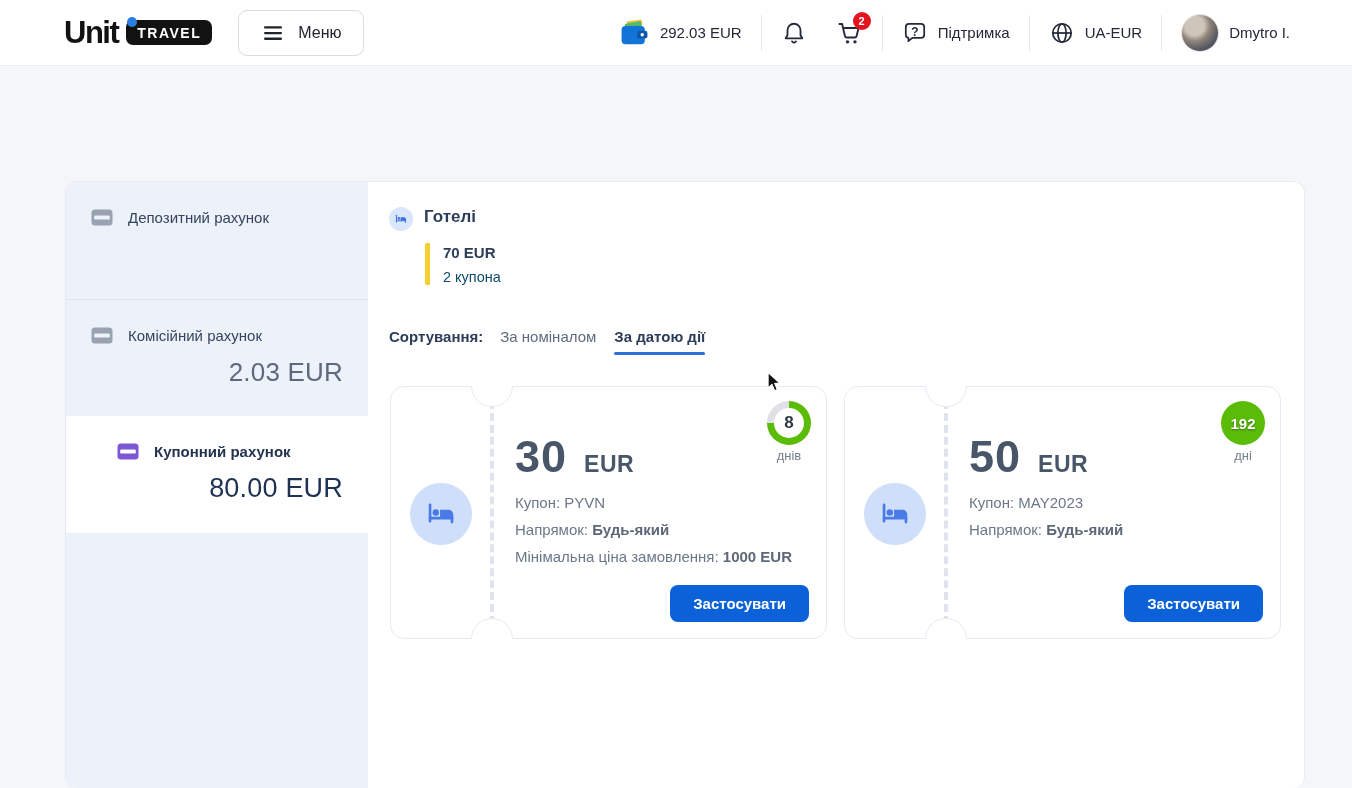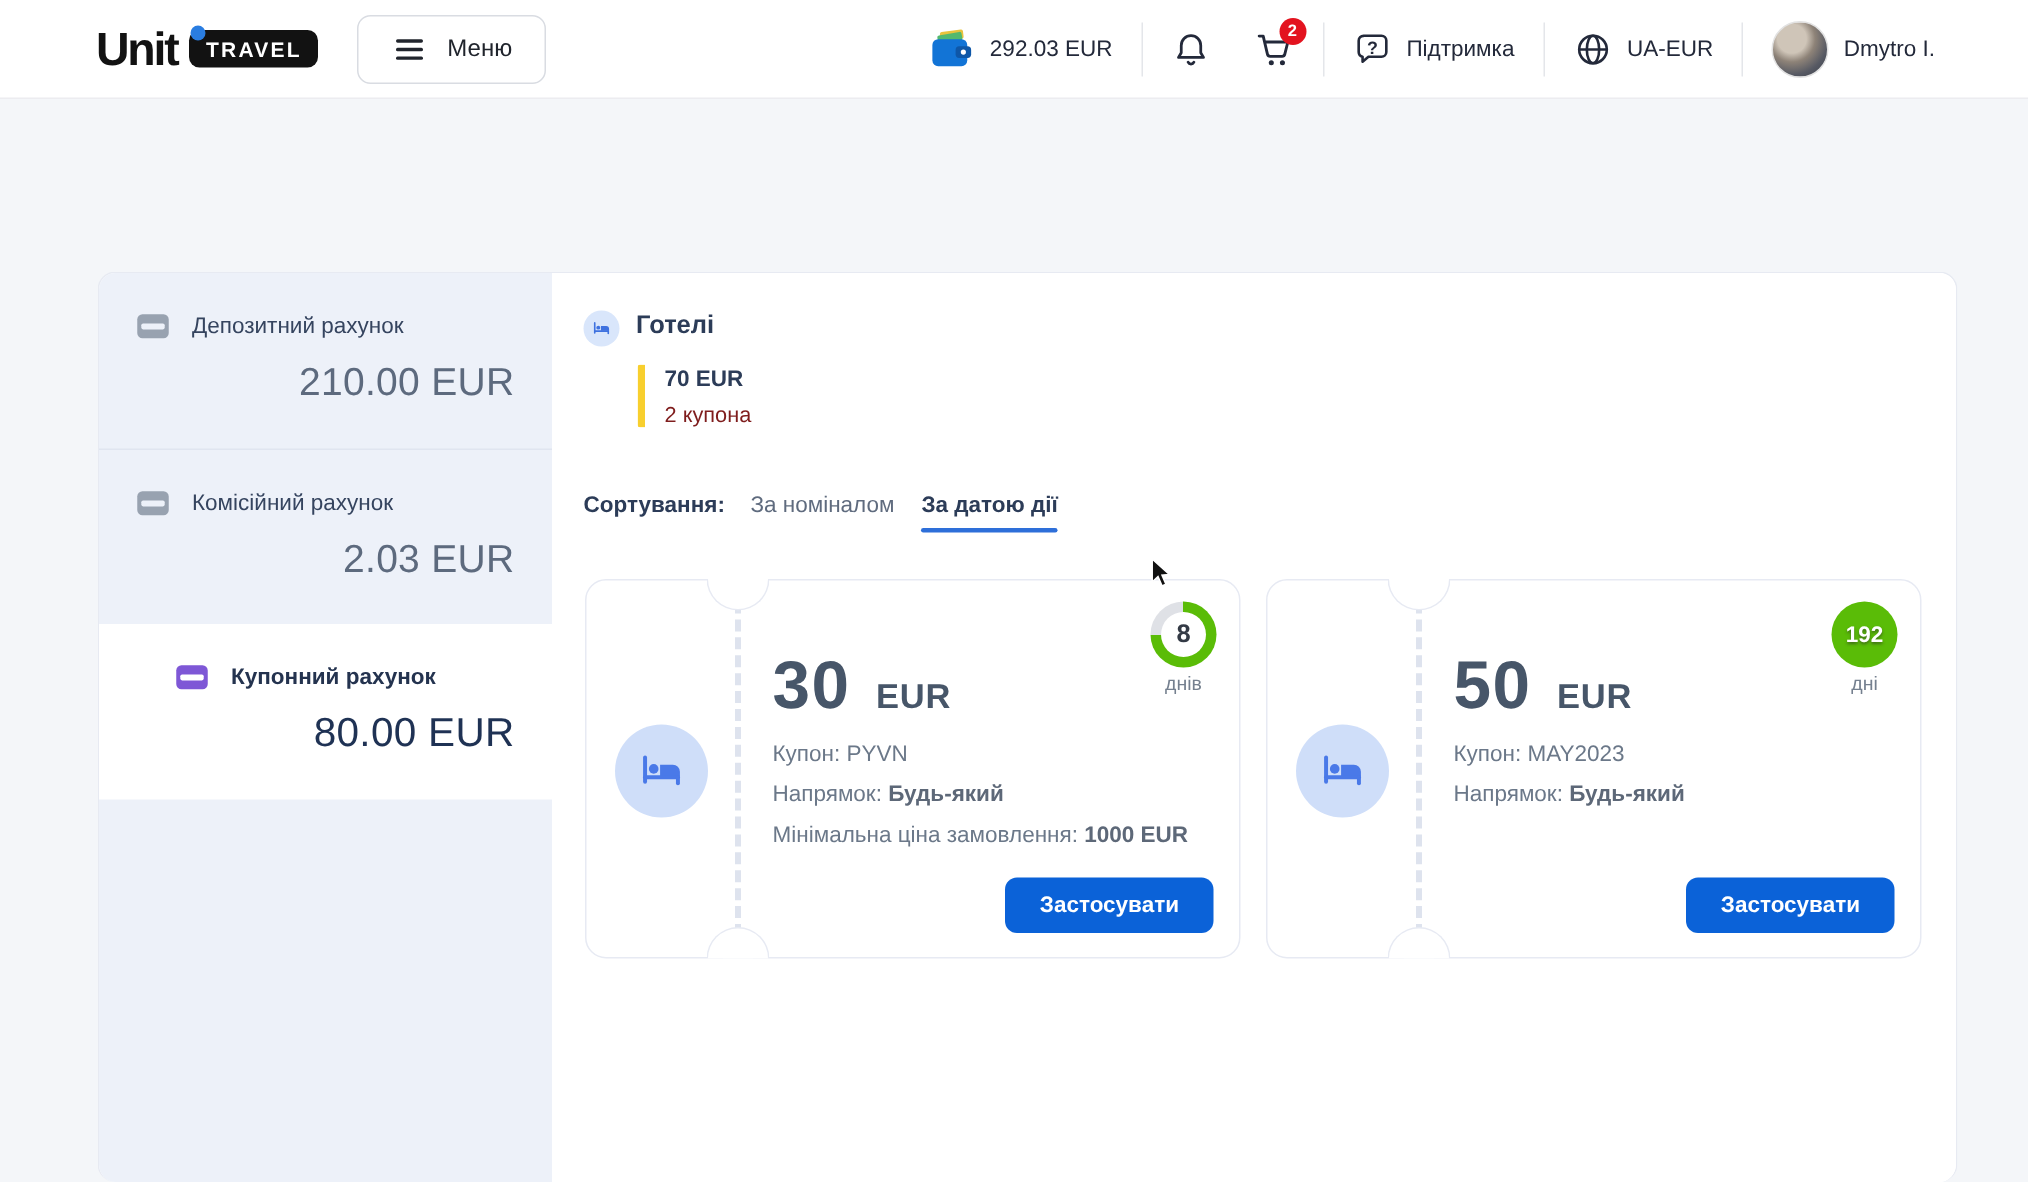--- a/index.html
+++ b/index.html
@@ -39,21 +39,21 @@
   .acct-amount { text-align:right; margin-top:13px; font-size:26px; color:#5d6a7e; letter-spacing:.2px; }
   .acct--active .acct-amount { font-weight:400; color:#1f3254; font-size:27px; }
 
   
   .panel { flex:1; position:relative; background:#fff; }
   .cat-header { position:absolute; left:21px; top:25px; display:flex; align-items:flex-start; gap:11px; }
   .cat-icon { width:24px; height:24px; border-radius:50%; background:#d9e6fb; display:flex; align-items:center; justify-content:center; }
   .cat-title { font-size:17px; font-weight:700; color:#2c3c58; }
   .cat-sub { position:absolute; left:57px; top:61px; border-left:5px solid #f8cf2e; border-radius:2px; padding-left:13px; }
   .cat-total { font-size:15px; font-weight:700; color:#2c3c58; line-height:20px; }
-  .cat-count { font-size:14.5px; color:#7f1d1d; margin-top:6px; }
+  .cat-count { font-size:14.5px; color:#0c4a6e; margin-top:6px; }
 
   .sort-row { position:absolute; left:21px; right:24px; top:146px; display:flex; align-items:baseline; font-size:15px; }
   .sort-label { font-weight:700; color:#2c3c58; margin-right:17px; }
   .sort-opt { color:#5f6b7e; margin-right:18px; cursor:pointer; position:relative; padding-bottom:10px; }
   .sort-opt--active { font-weight:700; color:#2c3c58; }
   .sort-opt--active::after { content:""; position:absolute; left:0; right:0; bottom:0; height:3px; border-radius:3px; background:#2e6fd9; }
   .tabs { margin-left:auto; display:flex; gap:24px; }
   .tab { color:#5f6b7e; cursor:pointer; position:relative; padding-bottom:10px; }
   .tab--active { font-weight:700; color:#2c3c58; }
   .tab--active::after { content:""; position:absolute; left:0; right:0; bottom:0; height:3px; border-radius:3px; background:#2e6fd9; }
@@ -185,21 +185,20 @@
       <div class="acct">
         <div class="acct-row">
           <span style="display:flex;">
             <svg width="22" height="17" viewBox="0 0 22 17">
                 <rect x="0.5" y="0.5" width="21" height="16" rx="3.5" fill="#98a2b0"></rect>
                 <rect x="3.2" y="6.6" width="15.6" height="4" rx="1.2" fill="#edf1f9"></rect>
               </svg>
           </span>
           <span>Депозитний рахунок</span>
         </div>
-        <div class="acct-amount">210.00 EUR</div>
       </div>
 
       <div class="acct">
         <div class="acct-row">
           <span style="display:flex;">
             <svg width="22" height="17" viewBox="0 0 22 17">
                 <rect x="0.5" y="0.5" width="21" height="16" rx="3.5" fill="#98a2b0"></rect>
                 <rect x="3.2" y="6.6" width="15.6" height="4" rx="1.2" fill="#edf1f9"></rect>
               </svg>
           </span>

